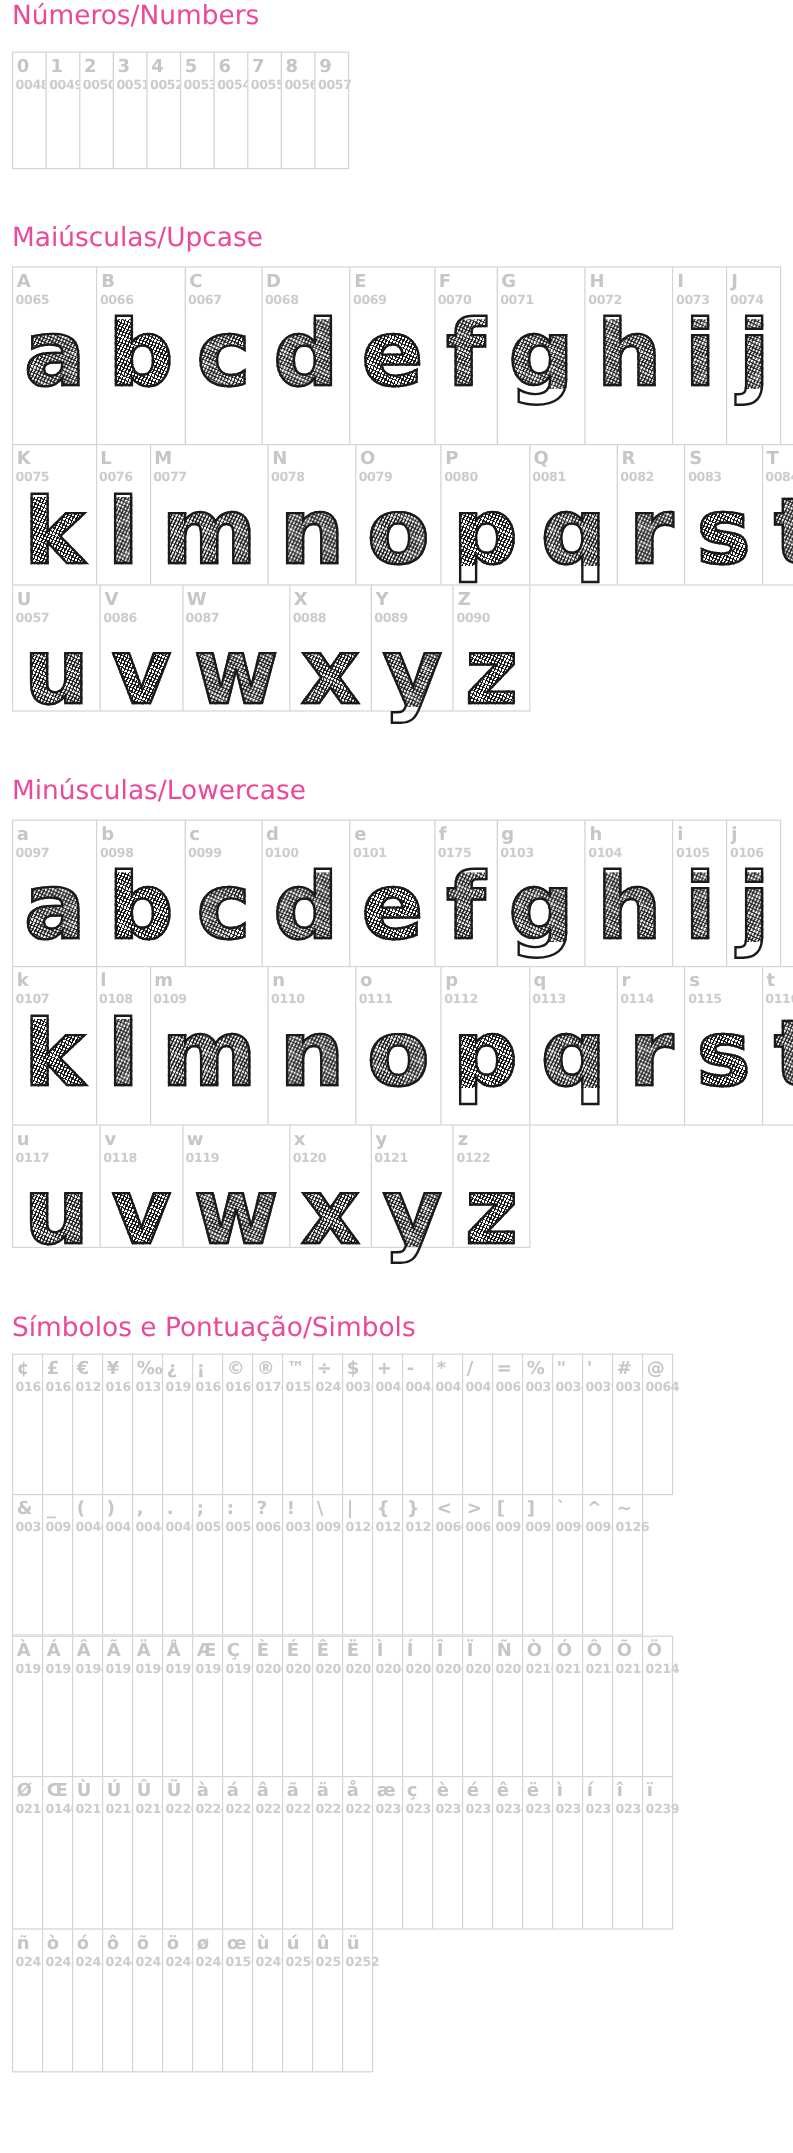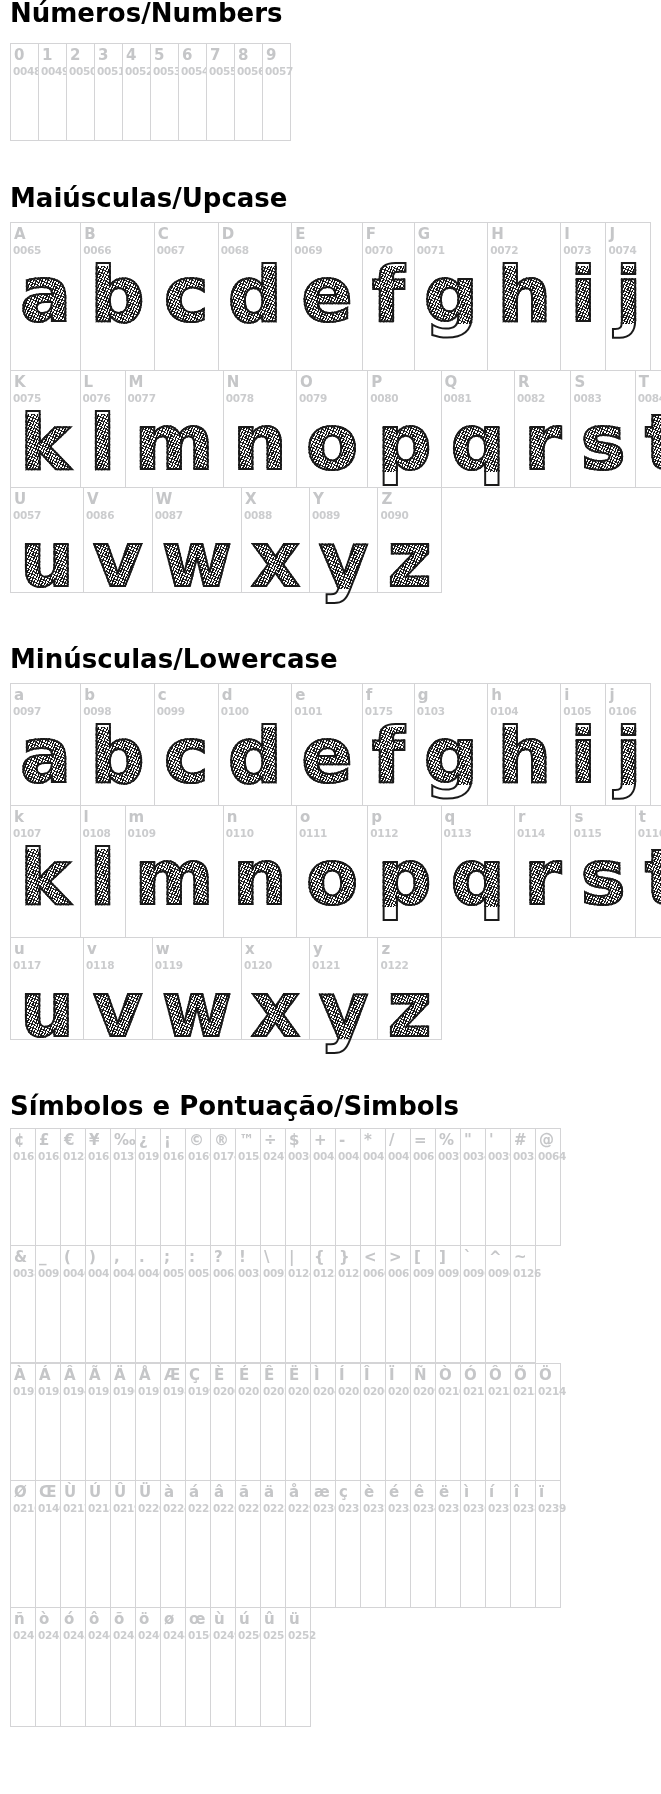--- a/index.html
+++ b/index.html
@@ -3,22 +3,22 @@
 <meta charset="utf-8">
 <style>
   html,body{margin:0;padding:0;background:#ffffff;}
   body{
     width:661px;height:1794px;overflow:hidden;box-sizing:border-box;
     padding:2px 0 0 10px;
     font-family:"DejaVu Sans","Liberation Sans",sans-serif;
   }
   h2.section-title{
     font-family:"DejaVu Sans","Liberation Sans",sans-serif;
-    font-weight:700;font-size:26px;line-height:23px;
-    color:#000000;margin:0;
+    font-weight:400;font-size:22px;line-height:23px;
+    color:#ec4899;margin:0;
   }
   .sec-numbers   h2{margin:0 0 18px 0;}
   .sec-upcase    h2{margin:46px 0 12px 0;}
   .sec-lowercase h2{margin:55px 0 12px 0;}
   .sec-symbols   h2{margin:55px 0 10px 0;}
   .sec-accents   h2{margin:45px 0 14px 0;}
 
   .rows{width:max-content;}
   .row{display:flex;width:max-content;}
   .row + .row{margin-top:-1px;}

